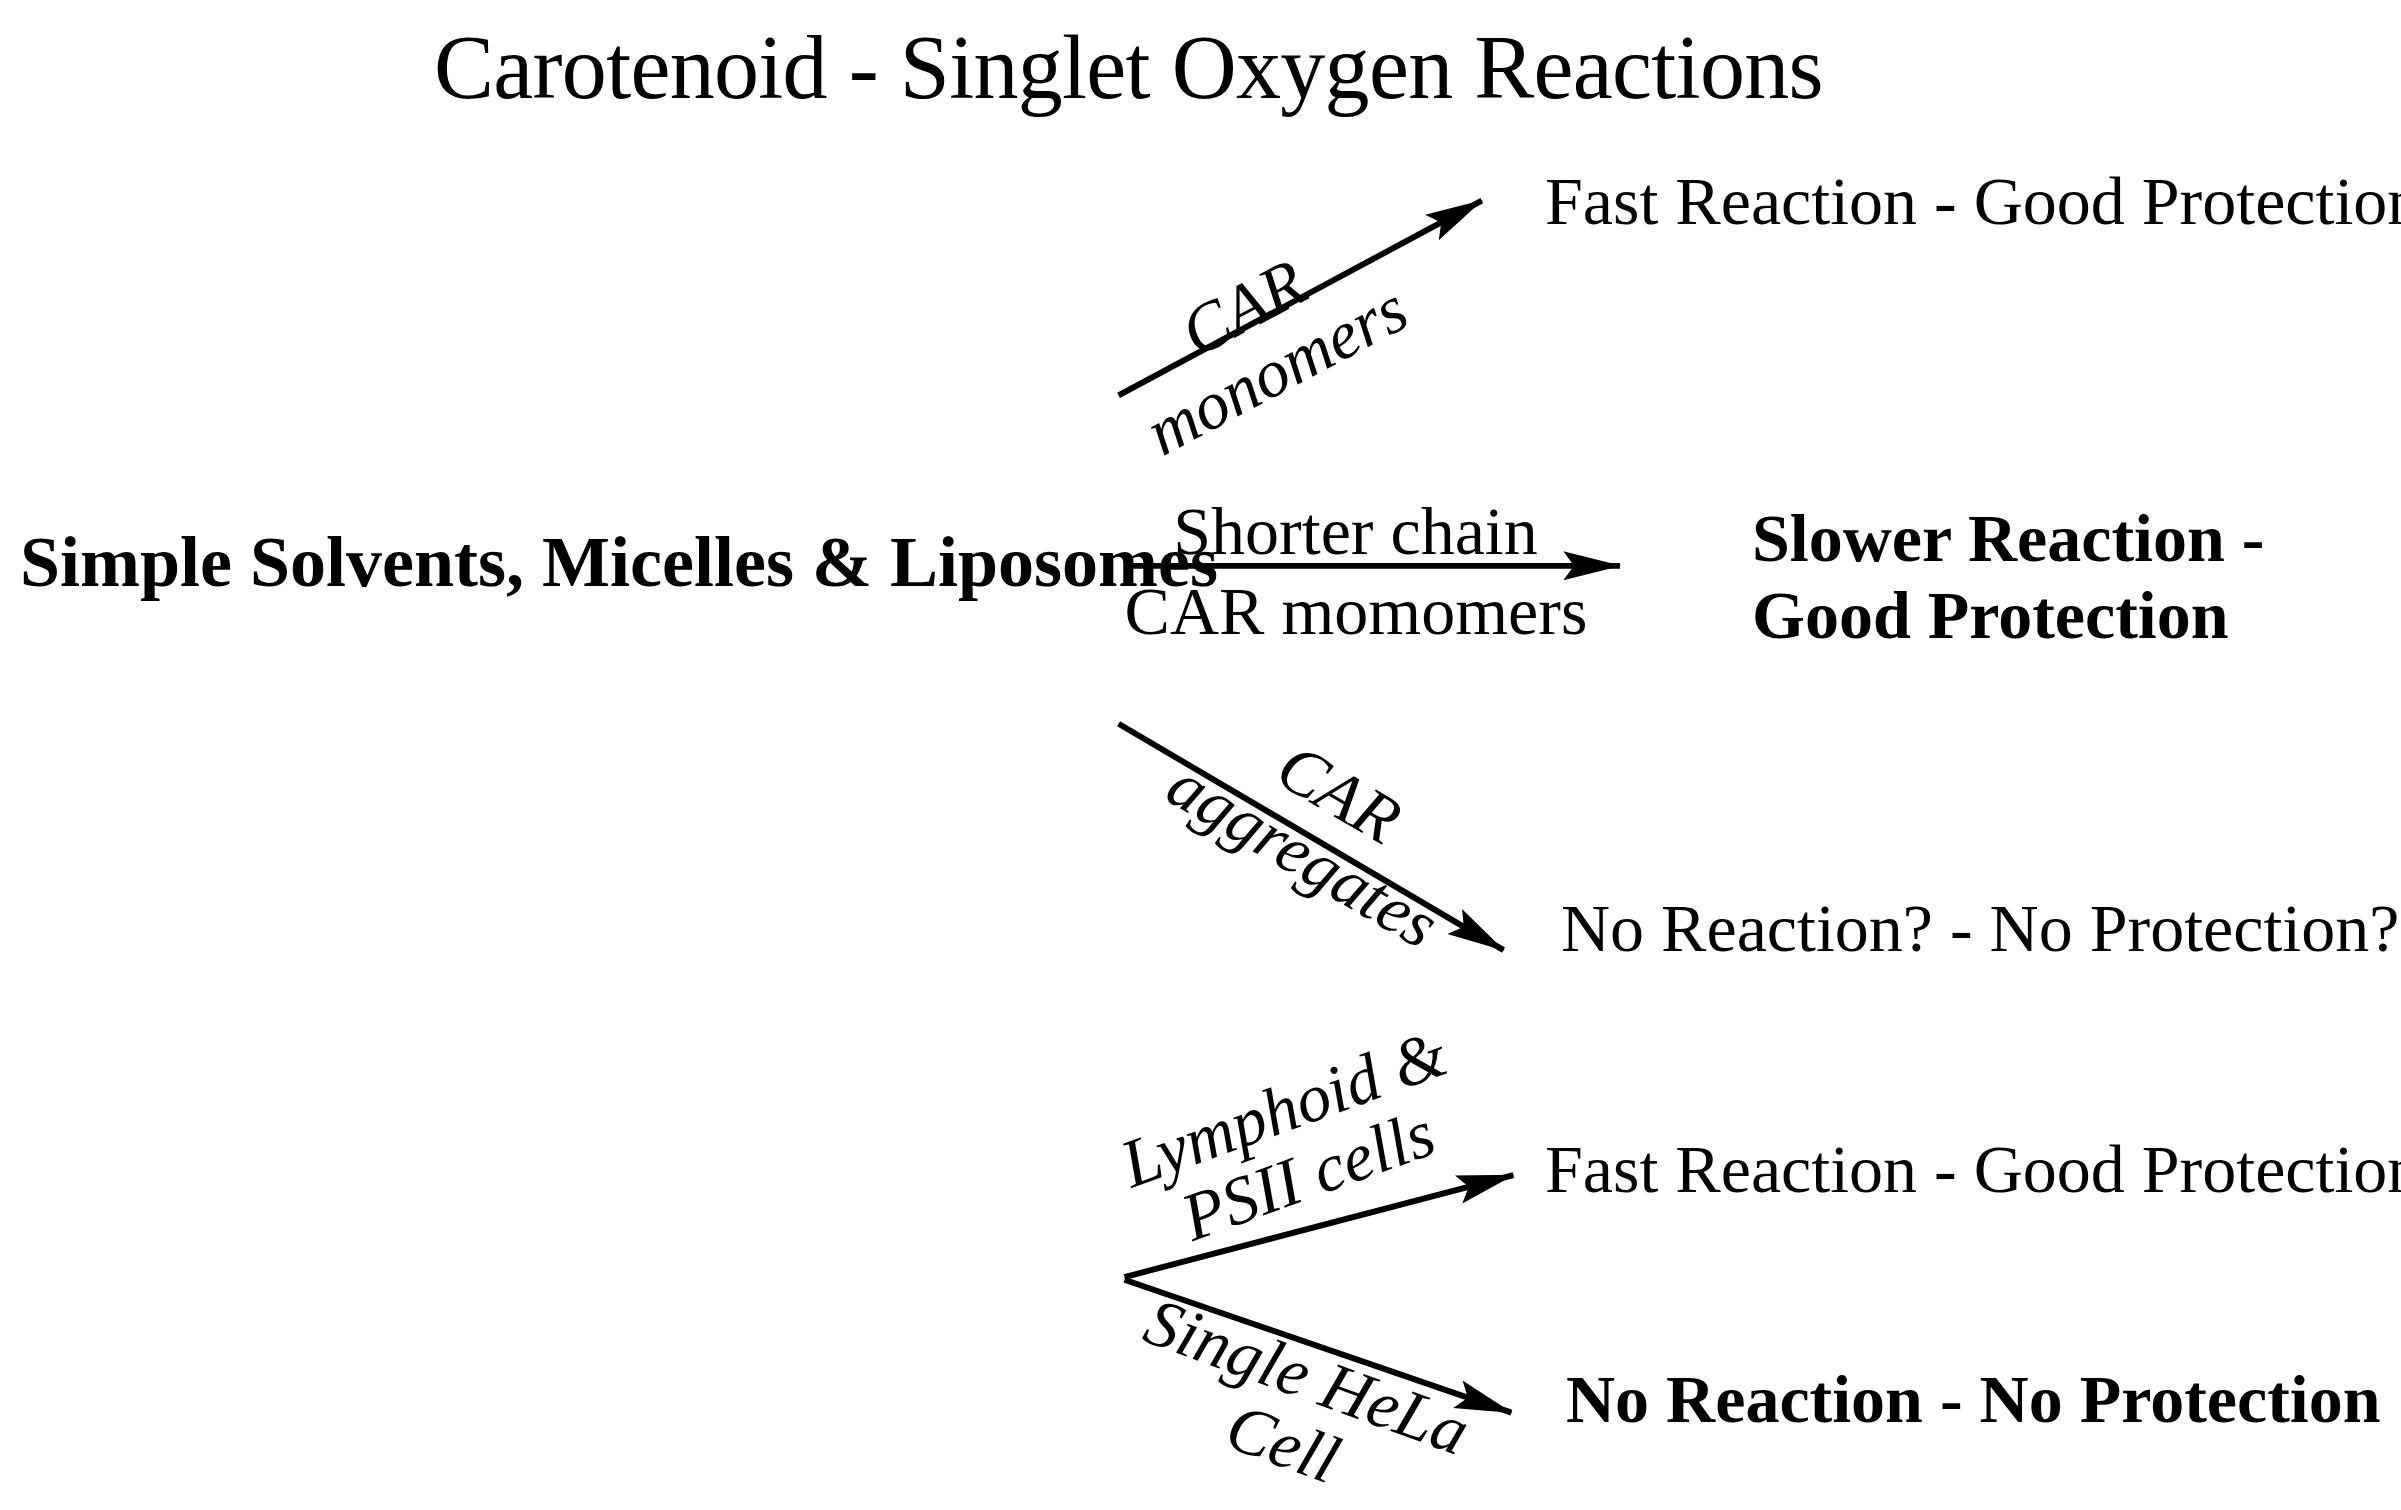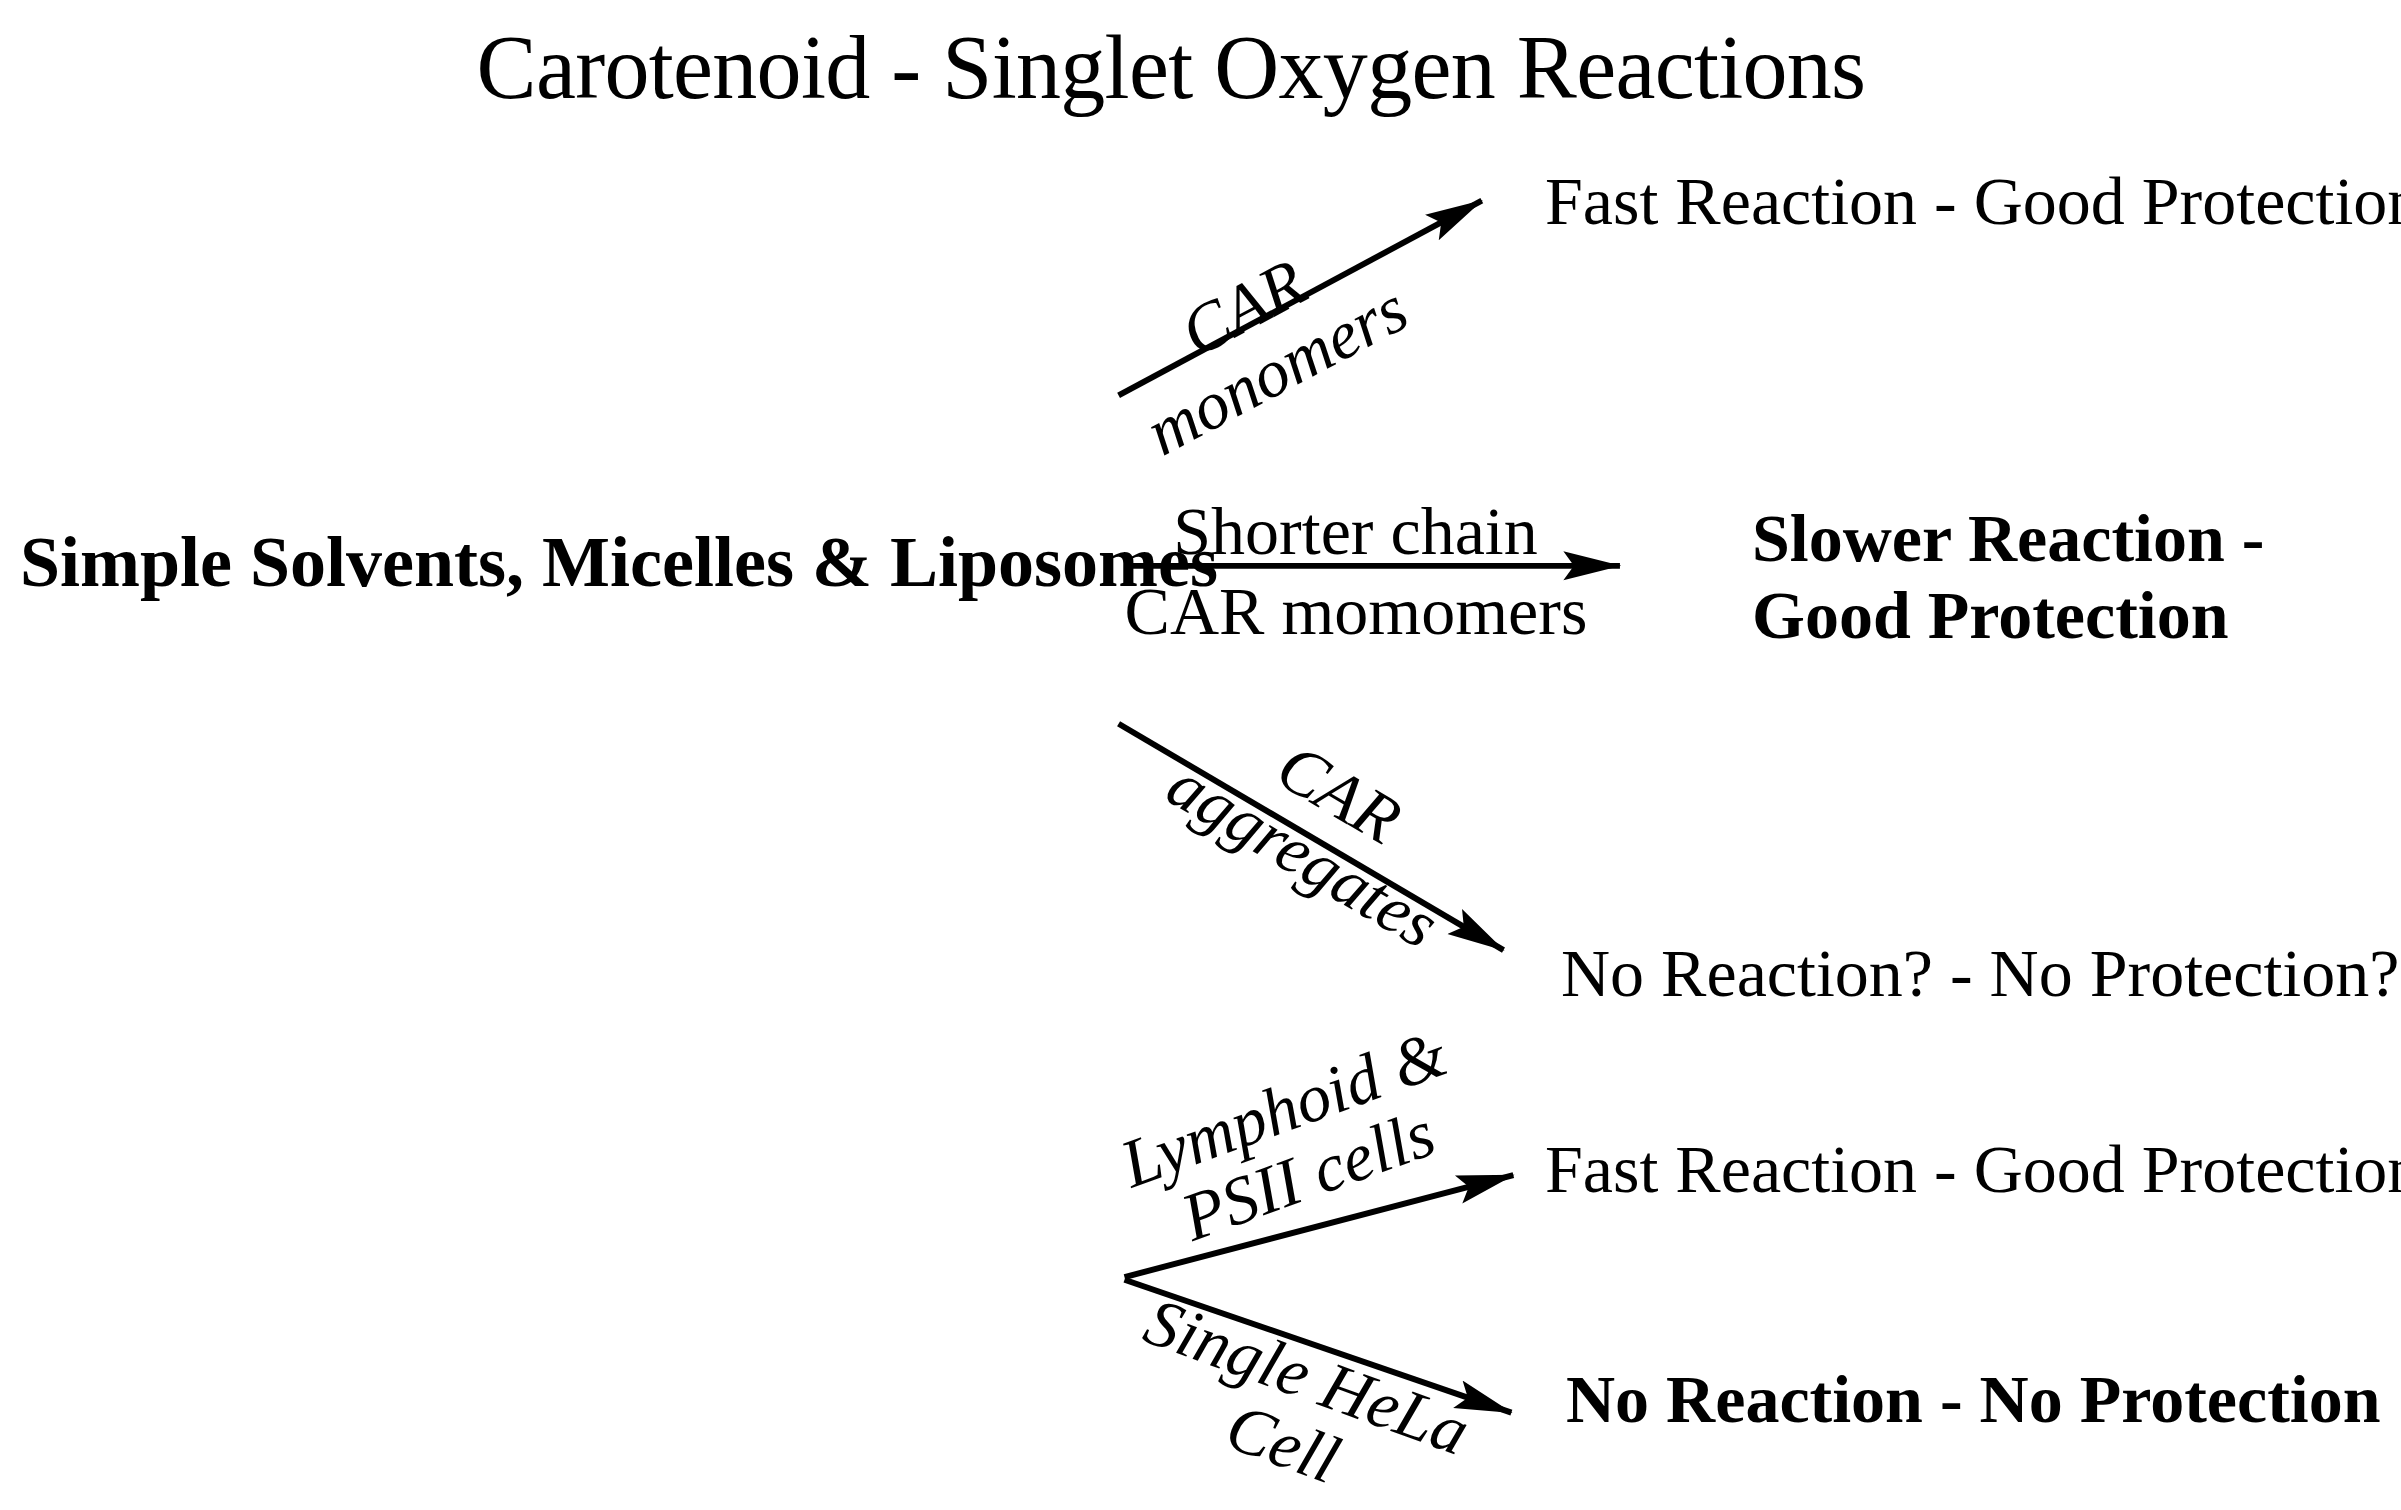--- a/index.html
+++ b/index.html
@@ -8,31 +8,30 @@
     width:2401px;
     height:1510px;
     background:#ffffff;
     color:#000000;
     font-family:"Liberation Serif","DejaVu Serif",serif;
     overflow:hidden;
   }
   .abs{position:absolute;white-space:nowrap;}
   .title{
     left:434px;top:18.4px;width:1474px;
-    text-align:center;
     font-size:90px;line-height:1.1;
     letter-spacing:-0.7px;
   }
   .src{font-size:72px;line-height:1.1;font-weight:bold;}
   .src1{left:20px;top:523px;}
   .src2{left:74px;top:1244px;}
   .out{font-size:68px;line-height:77px;}
   .out1{left:1545px;top:163px;}
   .out2{left:1752px;top:500px;font-weight:bold;}
-  .out3{left:1561px;top:935px;}
+  .out3{left:1561px;top:890px;}
   .out4{left:1545px;top:1131px;}
   .out5{left:1566px;top:1361px;font-weight:bold;}
   .mid{font-size:68px;text-align:center;line-height:1.05;}
   .mid-top{left:1145px;top:496px;width:421px;}
   .mid-bot{left:1119px;top:576px;width:474px;}
   .via{
     font-size:68px;font-style:italic;
     text-align:center;line-height:71px;
     transform-origin:center center;
   }

